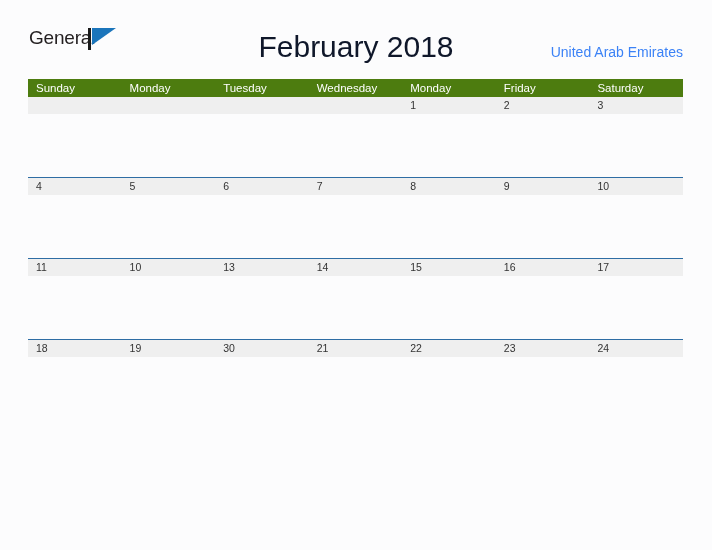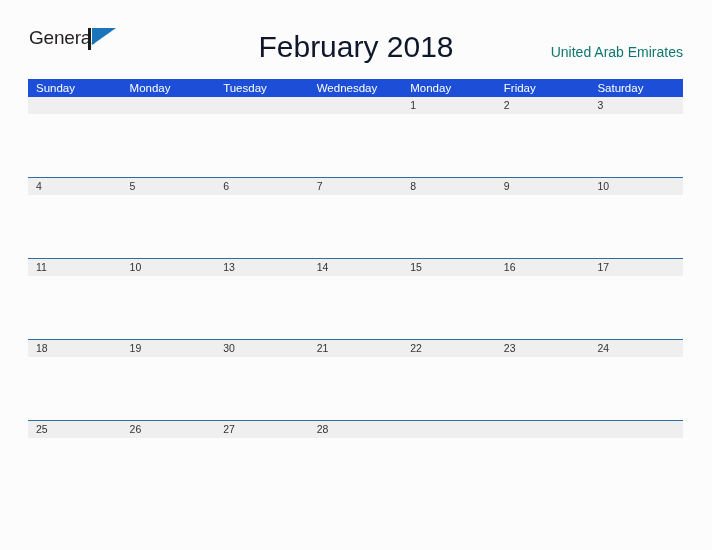--- a/index.html
+++ b/index.html
@@ -90,39 +90,39 @@
     text-align: center;
     font-size: 30px;
     color: #0f172a;
     letter-spacing: 0px;
   }
   .country {
     position: absolute;
     right: 29px;
     top: 44px;
     font-size: 14px;
-    color: #0f766e;
+    color: #3b82f6;
     text-align: left;
     white-space: nowrap;
   }
 
   
   .calendar {
     position: absolute;
     left: 28px;
     top: 79px;
     width: 655px;
   }
   .cal-table {
     width: 655px;
     border-collapse: collapse;
     table-layout: fixed;
   }
   .cal-table th {
-    background: #1d4ed8;
+    background: #4d7c0f;
     color: #ffffff;
     font-weight: normal;
     font-size: 11.5px;
     text-align: left;
     padding: 3px 0 3px 8px;
     height: 11px;
     line-height: 12px;
   }
   .cal-table td {
     vertical-align: top;
@@ -263,40 +263,17 @@
           <td>
               <span class="daynum">22</span>
             </td>
           <td>
               <span class="daynum">23</span>
             </td>
           <td>
               <span class="daynum">24</span>
             </td>
         </tr>
-        <tr>
-          <td>
-              <span class="daynum">25</span>
-            </td>
-          <td>
-              <span class="daynum">26</span>
-            </td>
-          <td>
-              <span class="daynum">27</span>
-            </td>
-          <td>
-              <span class="daynum">28</span>
-            </td>
-          <td>
-              <span class="daynum"></span>
-            </td>
-          <td>
-              <span class="daynum"></span>
-            </td>
-          <td>
-              <span class="daynum"></span>
-            </td>
-        </tr>
       </tbody>
     </table>
   </div>
 
 </div>
 
 </body></html>

